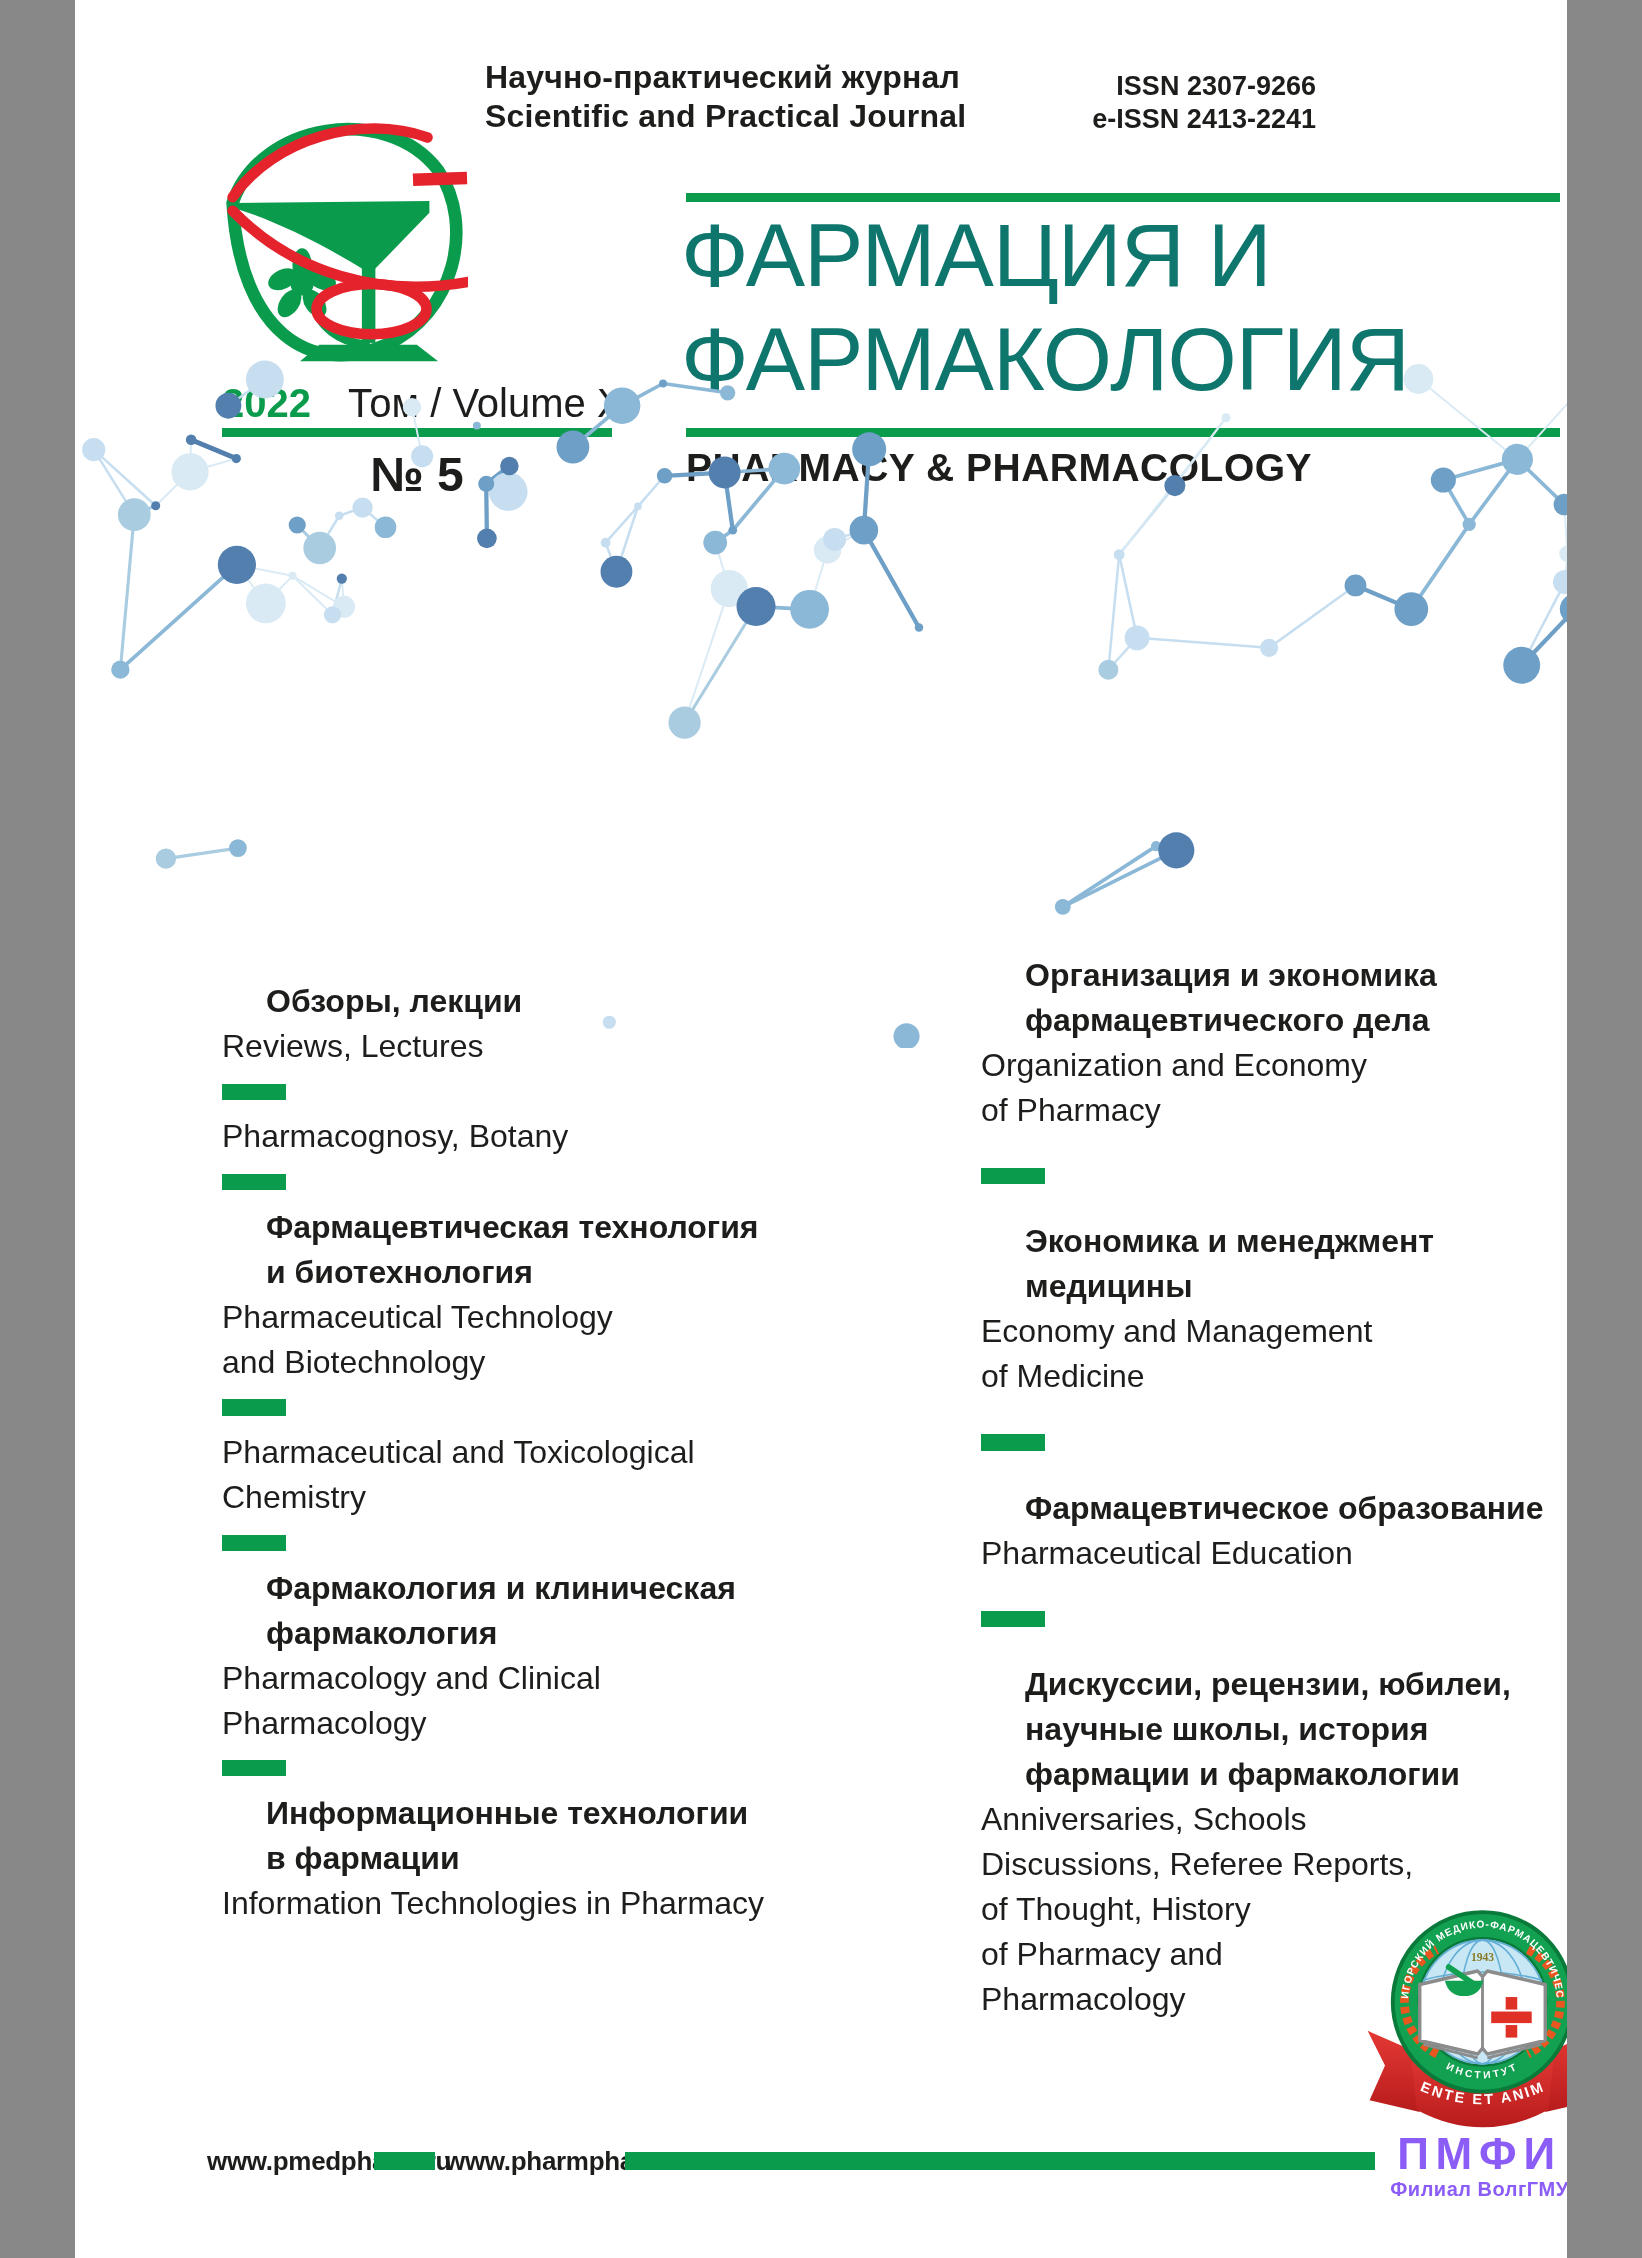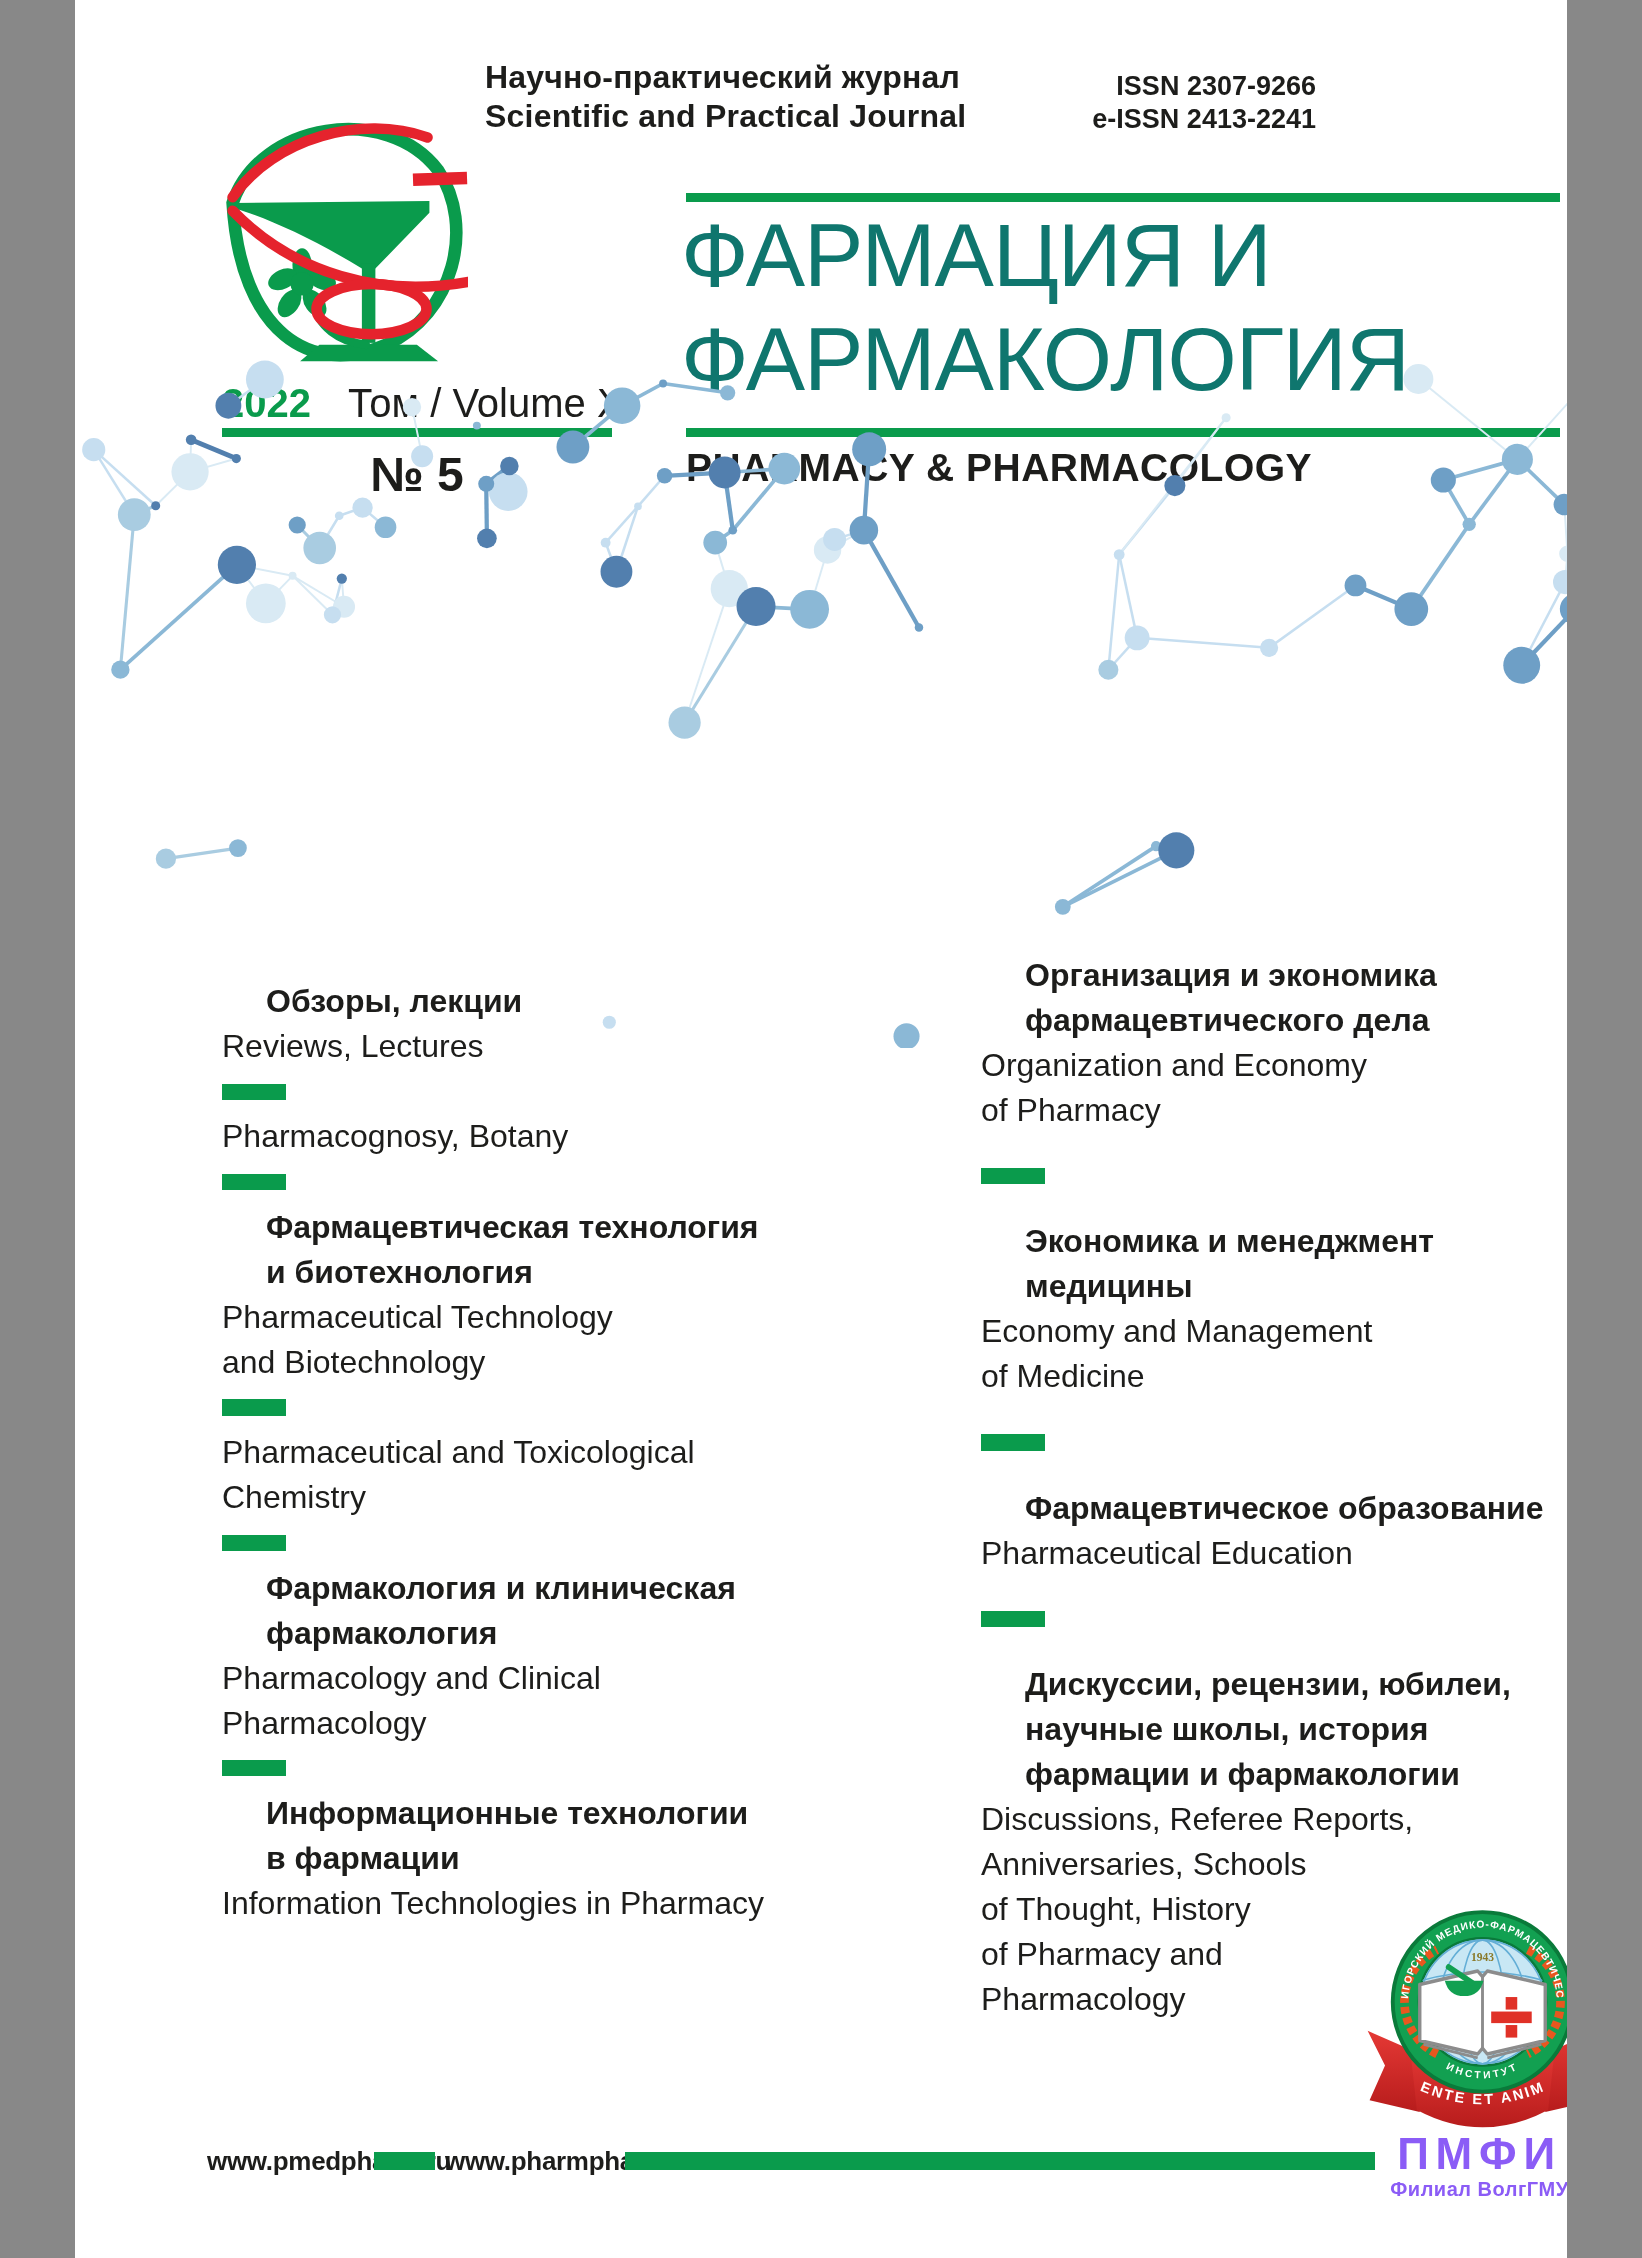--- a/index.html
+++ b/index.html
@@ -347,22 +347,22 @@
         </div>
       </div>
       <div class="dash"></div>
       <div class="sec-item">
         <div class="sec-ru">
           <div>Дискуссии, рецензии, юбилеи,</div>
           <div>научные школы, история</div>
           <div>фармации и фармакологии</div>
         </div>
         <div class="sec-en">
+          <div>Anniversaries, Schools</div>
           <div>Discussions, Referee Reports,</div>
-          <div>Anniversaries, Schools</div>
           <div>of Thought, History</div>
           <div>of Pharmacy and</div>
           <div>Pharmacology</div>
         </div>
       </div>
     </div>
 
   <svg class="seal-svg" viewBox="0 0 270 258" aria-hidden="true">
     <defs>
       <linearGradient id="ribg" x1="0" y1="0" x2="0" y2="1">

